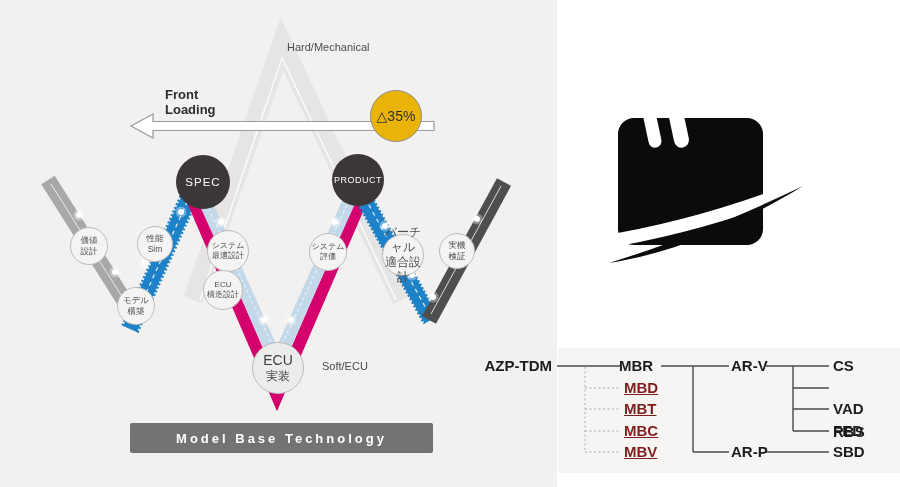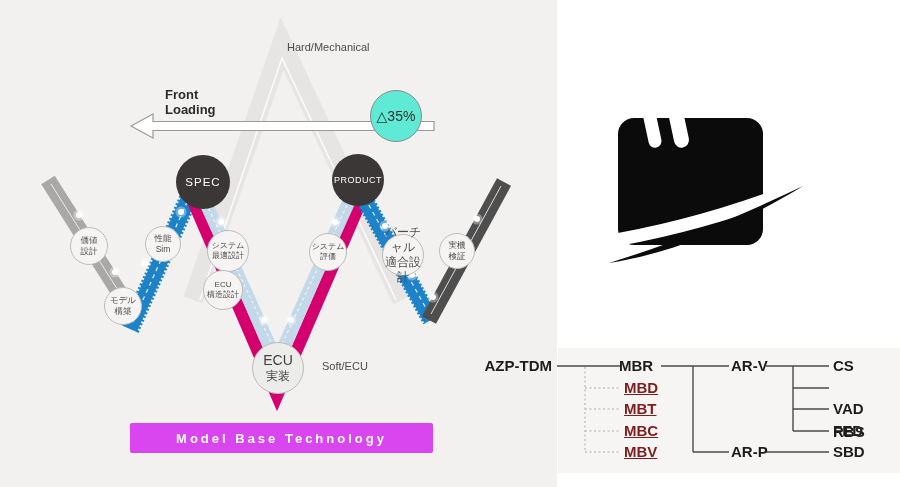--- a/index.html
+++ b/index.html
@@ -11,22 +11,22 @@
   #tree-bg{left:558px;top:348px;width:342px;height:125px;background:#f6f5f4;}
   #diagram-svg{position:absolute;left:0;top:0;width:900px;height:487px;}
   .label{position:absolute;color:#4b4b4b;}
   .pre{white-space:pre-line;}
   .circle{position:absolute;border-radius:50%;display:flex;flex-direction:column;
           align-items:center;justify-content:center;text-align:center;box-sizing:border-box;}
   .node{background:#f5f4f3;border:1px solid #bdbcbb;color:#4c4c4c;
         font-size:8.5px;line-height:1.25;}
   .node span{display:block;}
   .dark-node{background:#3c3737;color:#ffffff;letter-spacing:1px;}
-  #badge{background:#5eead4;border:1.5px solid #8c8c8c;color:#2f2f2f;font-size:14px;}
-  #banner{position:absolute;left:130px;top:423px;width:303px;height:30px;background:#d946ef;
+  #badge{background:#eab308;border:1.5px solid #8c8c8c;color:#2f2f2f;font-size:14px;}
+  #banner{position:absolute;left:130px;top:423px;width:303px;height:30px;background:#737373;
           color:#fff;font-weight:bold;font-size:13px;letter-spacing:3px;display:flex;
           align-items:center;justify-content:center;border-radius:2px;}
   #tdm-text{position:absolute;left:610px;top:156px;color:#ffffff;font-size:67px;
             font-weight:bold;font-style:italic;letter-spacing:-5px;line-height:1;
             -webkit-text-stroke:2.5px #ffffff;}
   .tree-label{position:absolute;font-size:15px;font-weight:bold;color:#1c1c1c;line-height:17px;}
   .tree-gray{color:#7f1d1d;text-decoration:underline;}
   #front-loading{font-weight:bold;font-size:13px;color:#2c2c2c;line-height:1.15;}
   .small-label{font-size:11px;}
 </style>
@@ -167,25 +167,25 @@
 Loading</div>
   <div class="circle" id="badge" style="left:370px;top:90px;width:52px;height:52px;">△35%</div>
 
   <div class="circle dark-node" style="left:332px;top:154px;width:52px;height:52px;font-size:9px;letter-spacing:0.5px;">PRODUCT</div>
   <div class="circle dark-node" style="left:176px;top:155px;width:54px;height:54px;font-size:11.5px;">SPEC</div>
 
   <div class="circle node" style="left:70px;top:227px;width:38px;height:38px;">
     <span>価値</span>
     <span>設計</span>
   </div>
-  <div class="circle node" style="left:145px;top:226px;width:36px;height:36px;">
+  <div class="circle node" style="left:137px;top:226px;width:36px;height:36px;">
     <span>性能</span>
     <span>Sim</span>
   </div>
-  <div class="circle node" style="left:104px;top:287px;width:38px;height:38px;">
+  <div class="circle node" style="left:117px;top:287px;width:38px;height:38px;">
     <span>モデル</span>
     <span>構築</span>
   </div>
   <div class="circle node" style="left:207px;top:230px;width:42px;height:42px;font-size:8px;">
     <span>システム</span>
     <span>最適設計</span>
   </div>
   <div class="circle node" style="left:203px;top:270px;width:40px;height:40px;font-size:8px;">
     <span>ECU</span>
     <span>構造設計</span>

